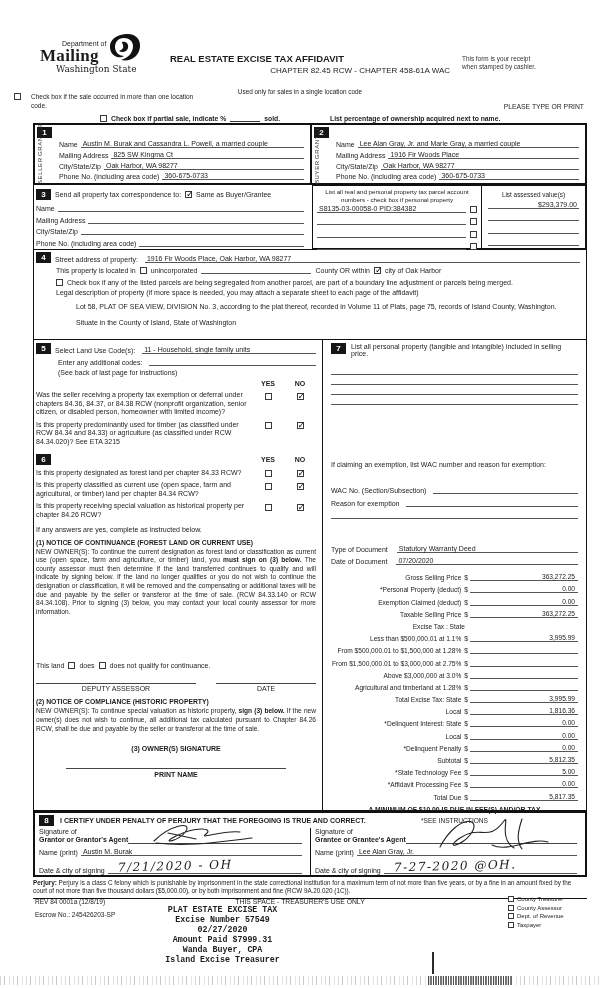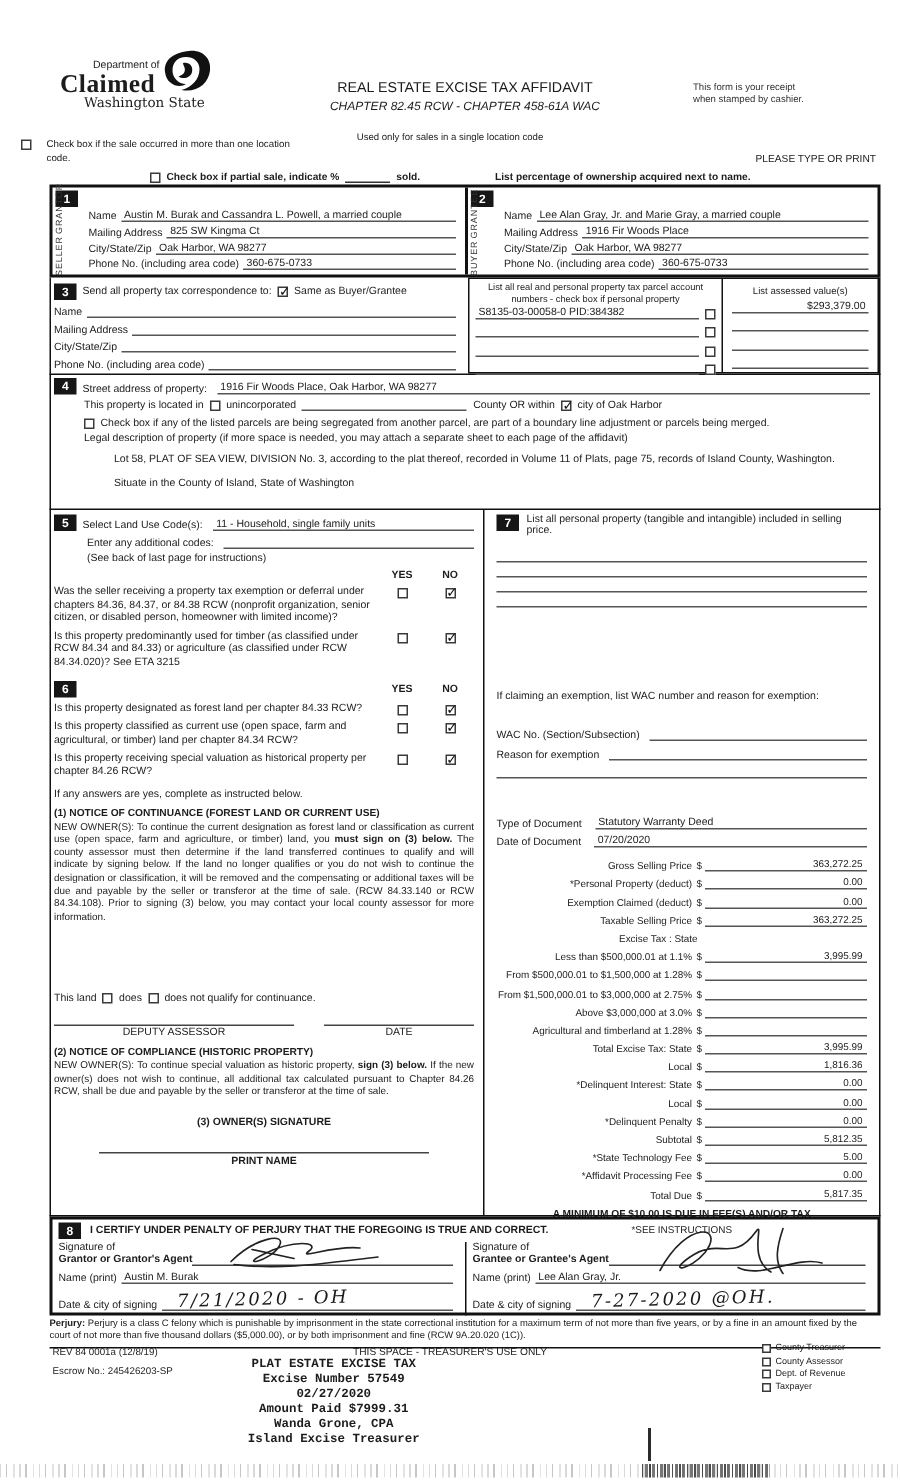--- a/index.html
+++ b/index.html
@@ -19,22 +19,22 @@
   .flabel { flex:0 0 auto; padding-right:3px; white-space:nowrap; color:#222; }
   .fline { flex:1 1 auto; border-bottom:1px solid #555; min-height:8px; padding:0 2px 0 2px; white-space:nowrap; }
   .vlabel { writing-mode:vertical-rl; transform:rotate(180deg); font-size:6px; letter-spacing:0.6px;
             color:#333; display:flex; gap:1px; }
   b { font-weight:bold; }
   
   .dept1 { position:absolute; left:62px; top:40px; font-size:7px; }
   .dept2 { position:absolute; left:40px; top:46px; font-size:17px; font-weight:bold; font-family:"Liberation Serif", serif; letter-spacing:0.3px;}
   .dept3 { position:absolute; left:56px; top:64px; font-size:9px; font-family:"DejaVu Serif", serif; }
   .logo-swirl { position:absolute; left:108px; top:33px; }
-  .title { position:absolute; left:170px; top:53px; width:280px; text-align:center; font-size:9.5px; font-weight:normal; }
-  .subtitle { position:absolute; left:170px; top:66px; width:280px; text-align:center; font-size:8px;font-style:italic; }
+  .title { position:absolute; left:170px; top:53px; width:280px; text-align:left; font-size:9.5px; font-weight:bold; }
+  .subtitle { position:absolute; left:170px; top:66px; width:280px; text-align:right; font-size:8px; }
   .receipt-note { position:absolute; left:462px; top:55px; width:110px; font-size:6.4px; color:#333; line-height:8px; }
   .notice { position:absolute; left:0; top:78px; width:600px; text-align:center; font-size:7.2px; font-weight:bold; }
   .single-loc { position:absolute; left:0; top:88px; width:600px; text-align:center; font-size:6.4px; }
   .multi-loc { position:absolute; left:14px; top:93px; display:flex; gap:10px; width:190px; }
   .multi-loc span { font-size:6.5px; line-height:8.5px; }
   .type-print { position:absolute; right:16px; top:103px; font-size:6.8px; }
   .partial { position:absolute; left:100px; top:115px; display:flex; align-items:flex-end; gap:4px; font-weight:bold; font-size:6.8px; }
   .partial .gap { display:inline-block; width:30px; border-bottom:1px solid #333; }
   .own-note { position:absolute; left:330px; top:115px; font-weight:bold; font-size:6.8px; }
   
@@ -132,21 +132,21 @@
     background:repeating-linear-gradient(90deg,#bbb 0 1px,transparent 1px 4px,#999 4px 5px,transparent 5px 9px,#ccc 9px 10px,transparent 10px 13px); }
   .scan-noise-dark { position:absolute; left:428px; top:976px; width:85px; height:9px; opacity:0.8;
     background:repeating-linear-gradient(90deg,#222 0 1px,transparent 1px 2px,#555 2px 4px,transparent 4px 5px); }
 </style>
 </head>
 <body>
 
 <div class="page">
 
   <div class="dept1">Department of</div>
-  <div class="dept2">Claimed</div>
+  <div class="dept2">Mailing</div>
   <div class="dept3">Washington State</div>
   <div class="logo-swirl">
     <svg width="34" height="32" viewBox="0 0 34 32">
       <path fill="#111" d="M18 1 C27 0 33 6 32 14 C31 23 23 29 13 27 C20 25 25 20 25 13 C25 8 21 5 16 5 C10 5 7 9 7 14 C7 19 11 23 16 23 C12 26 3 24 2 15 C1 6 9 2 18 1 Z"></path>
       <path fill="#111" d="M14 9 C18 8 21 11 20 15 C19 19 14 20 11 18 C14 17 16 15 15 12 C14.5 10.5 14 10 14 9 Z"></path>
     </svg>
   </div>
   <div class="title">REAL ESTATE EXCISE TAX AFFIDAVIT</div>
   <div class="subtitle">CHAPTER 82.45 RCW - CHAPTER 458-61A WAC</div>
   <div class="receipt-note">
@@ -554,21 +554,21 @@
 
   <div class="rev">REV 84 0001a (12/8/19)</div>
   <div class="treasurer-space">THIS SPACE - TREASURER'S USE ONLY</div>
   <div class="escrow">Escrow No.:  245426203-SP</div>
 
   <div class="stamp">
     <div>PLAT ESTATE EXCISE TAX</div>
     <div>Excise Number 57549</div>
     <div>02/27/2020</div>
     <div>Amount Paid $7999.31</div>
-    <div>Wanda Grone, CPA</div>
+    <div>Wanda Buyer, CPA</div>
     <div>Island Excise Treasurer</div>
   </div>
 
   <div class="copies">
     <div>
         <span class="cb"></span>
         <span>County Treasurer</span>
       </div>
     <div>
         <span class="cb"></span>

